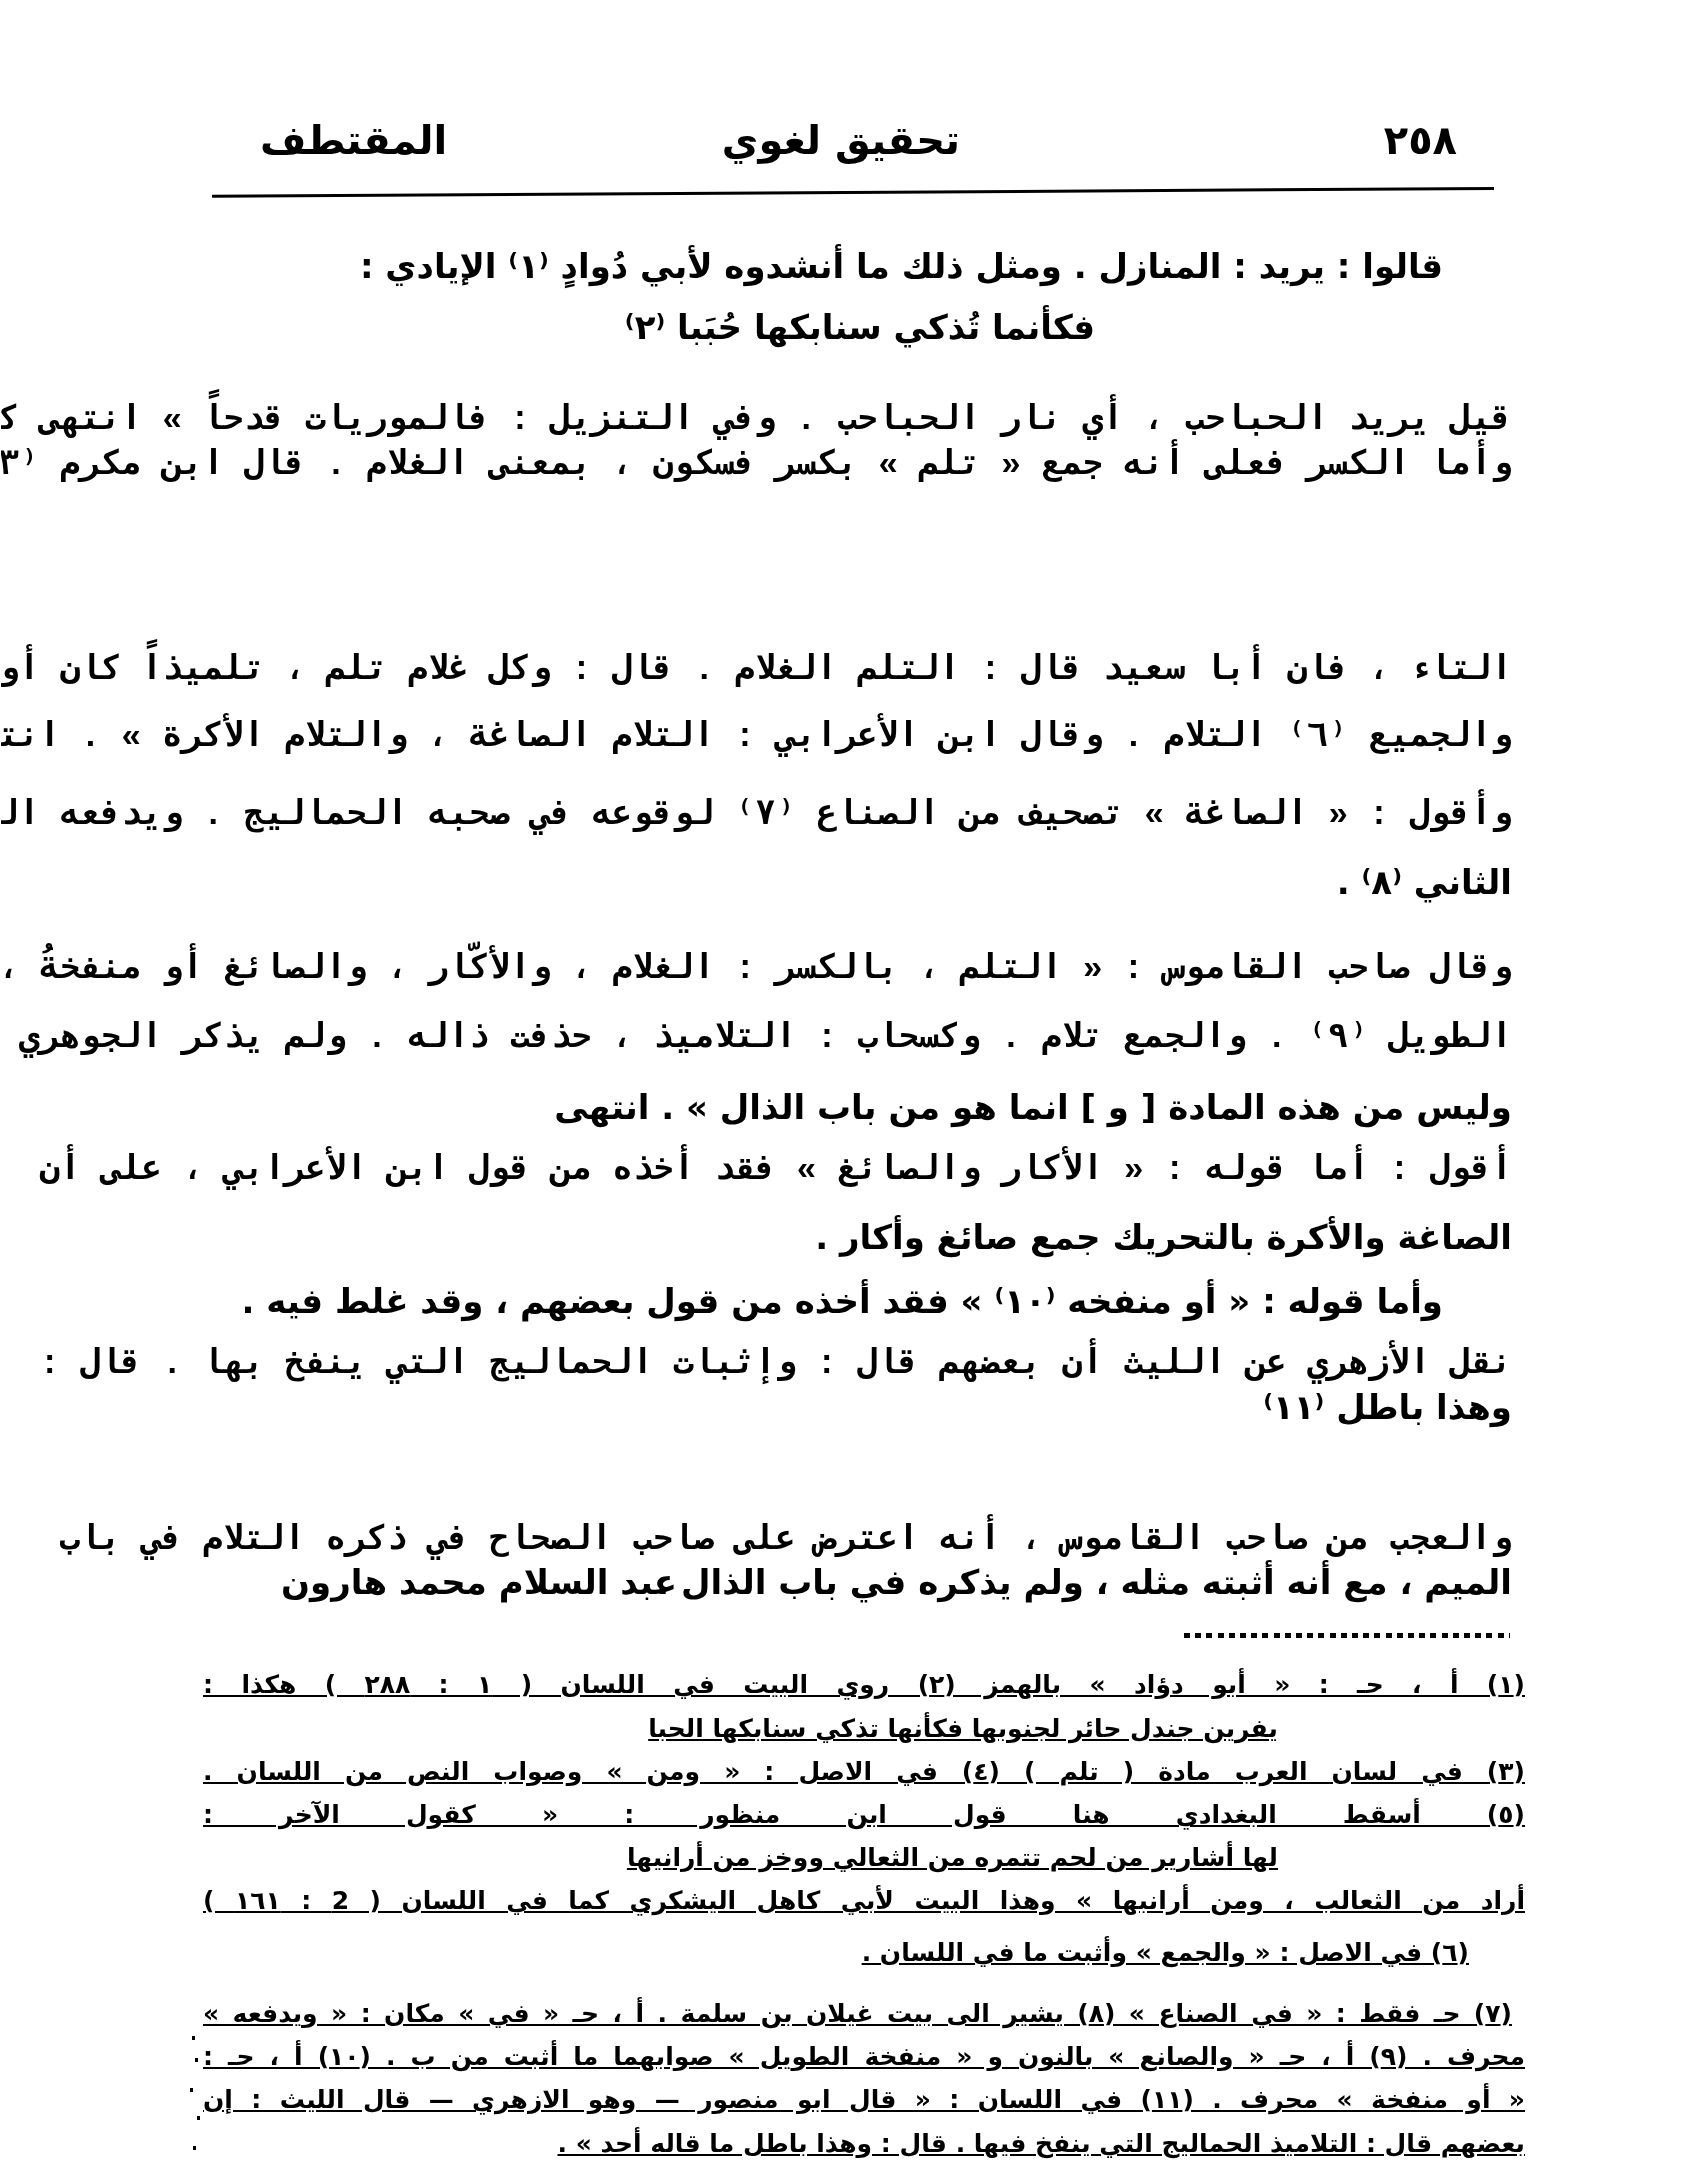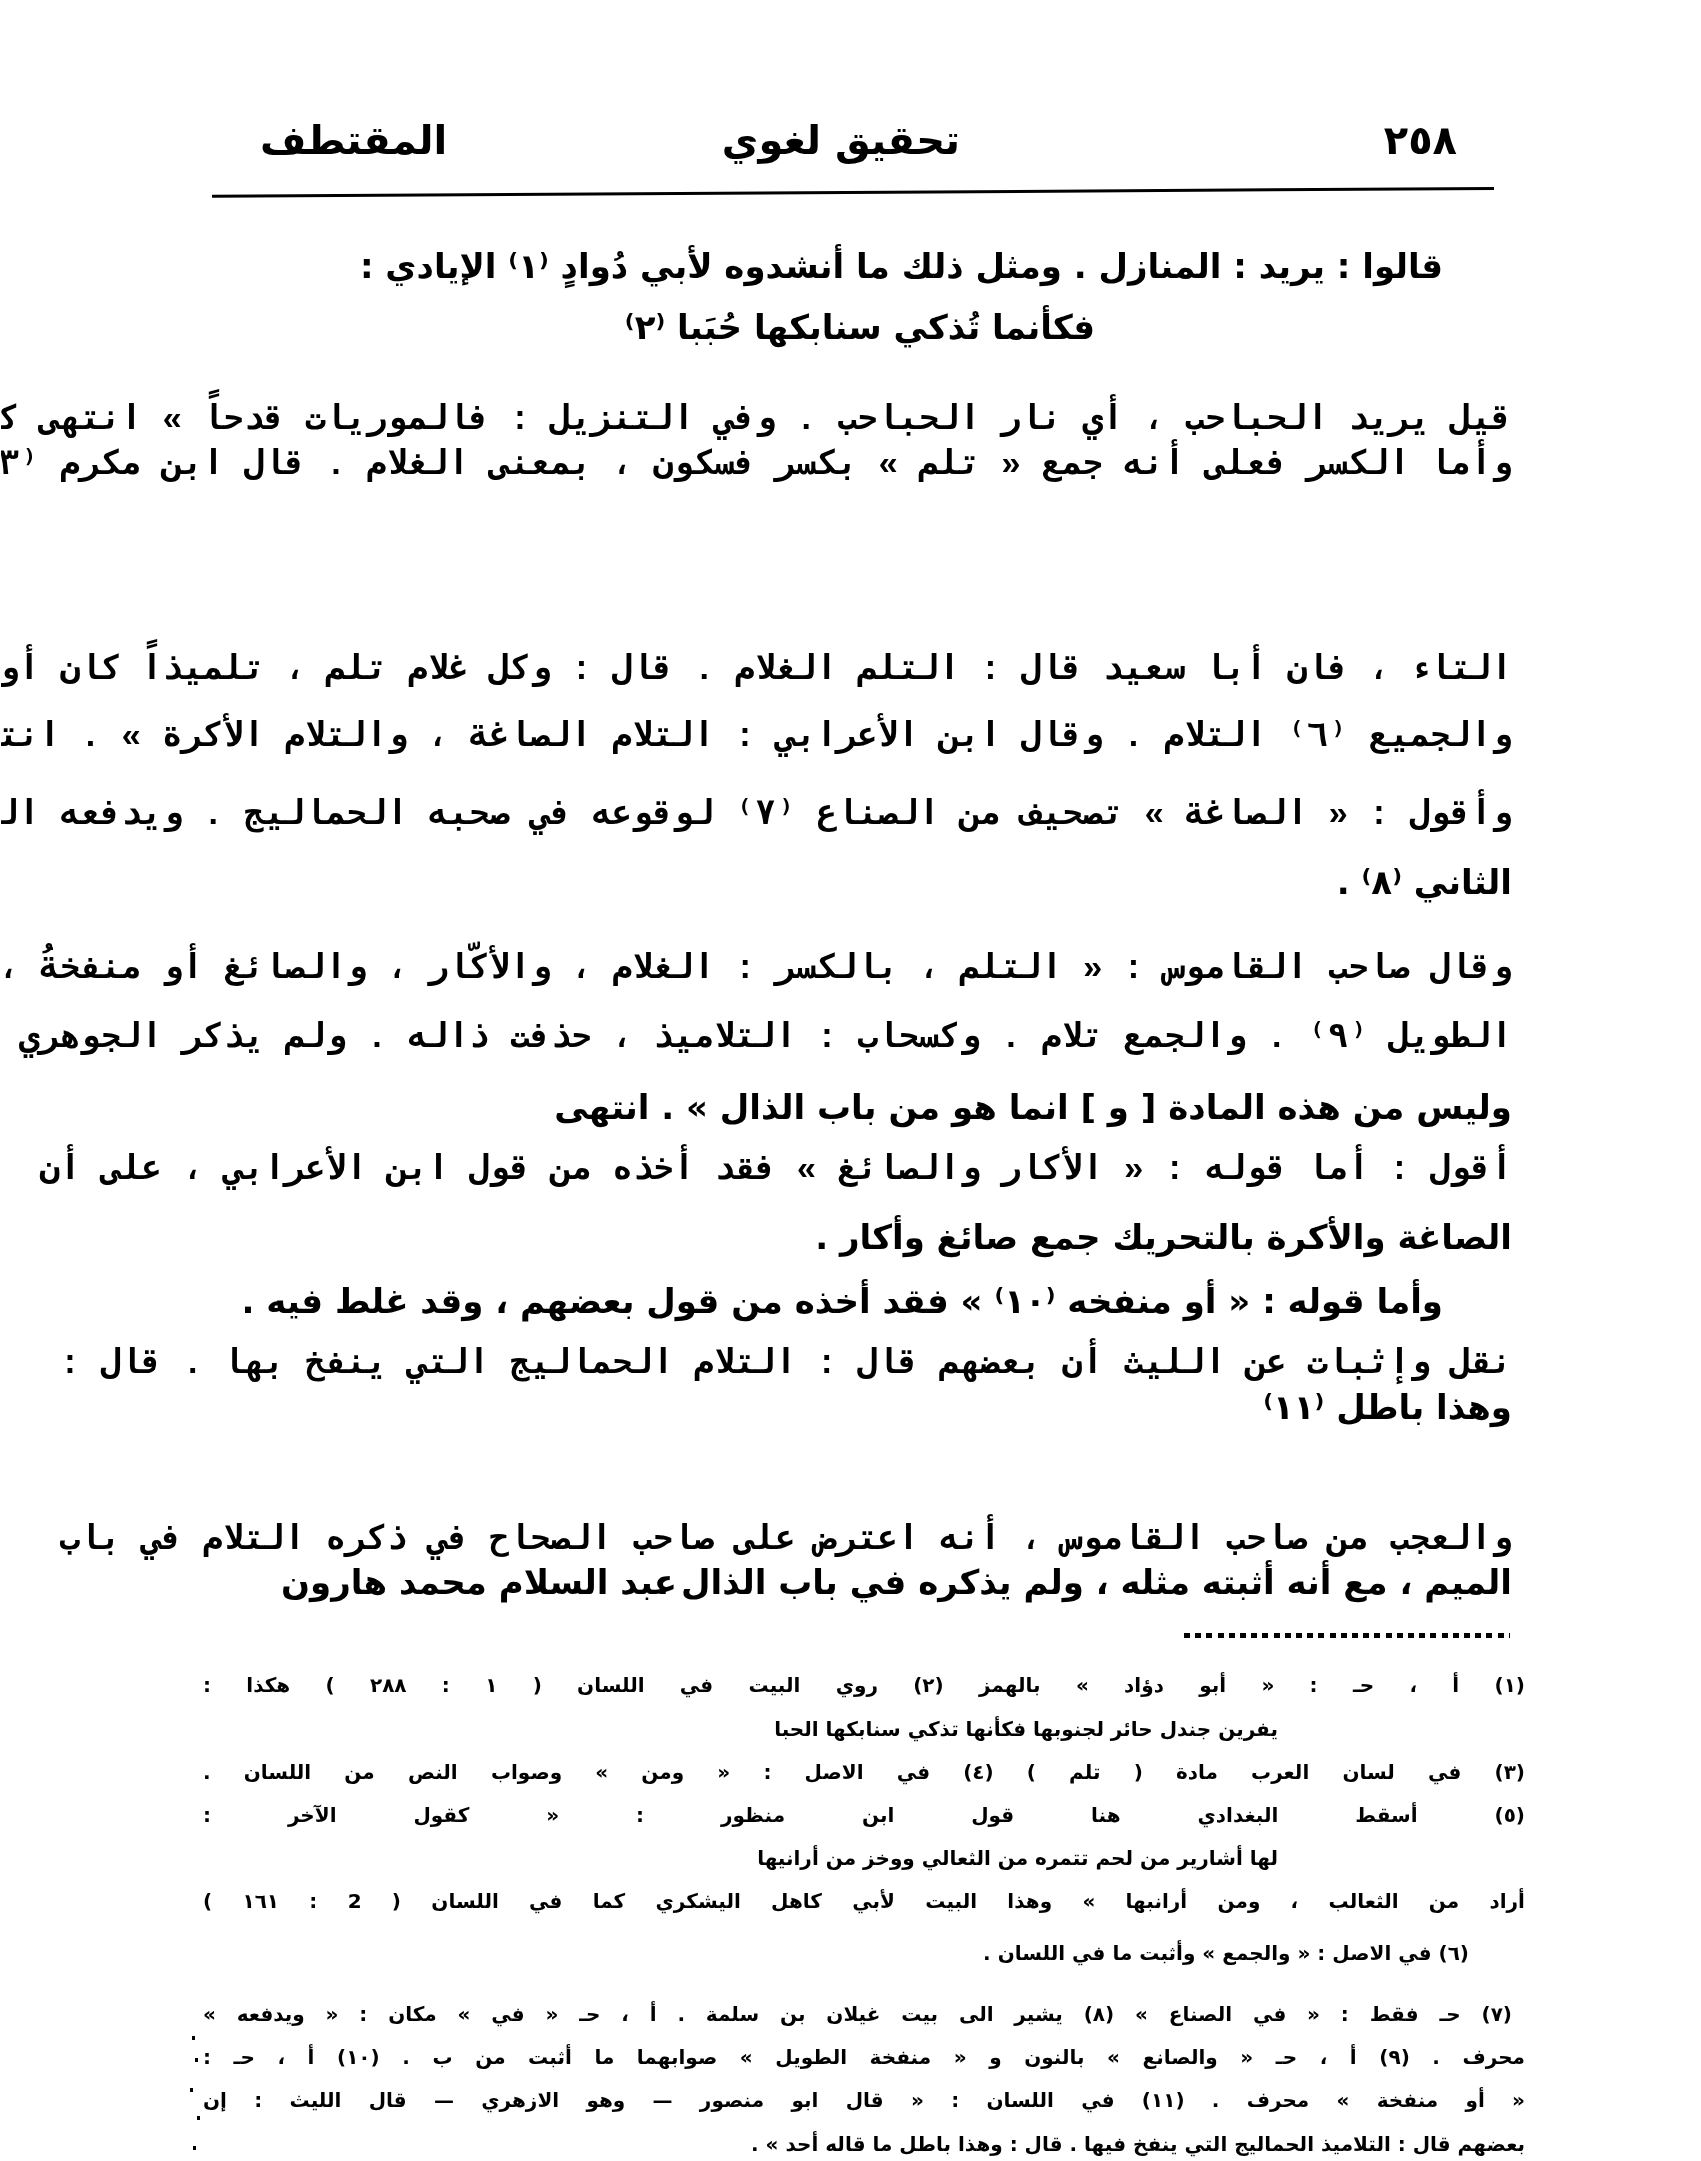--- a/index.html
+++ b/index.html
@@ -83,24 +83,25 @@
     width: 326px;
     height: 5.2px;
     background-image: repeating-linear-gradient(90deg, #000 0 6px, transparent 6px 11.2px);
   }
   
   .fn {
     position: absolute;
     direction: rtl;
     white-space: nowrap;
     font-weight: bold;
-    font-size: 20px;
+    font-size: 25px;
     line-height: 42px;
     right: 233px;
     text-align: right;
+    text-decoration: underline;
   }
   .fn.full { left: 203px; right: 177px; text-align: justify; text-align-last: justify; }
   .fn.verse { right: 424px; }
   .speck {
     position: absolute;
     background: #000;
     width: 2.6px; height: 4.3px;
   }
 </style>
 </head>
@@ -122,21 +123,21 @@
   <div class="line full" style="top:646px;">التاء ، فان أبا سعيد قال : التلم الغلام . قال : وكل غلام تلم ، تلميذاً كان أو غير تلميذ .</div>
   <div class="line full" style="top:713px;">والجميع ⁽٦⁾ التلام . وقال ابن الأعرابي : التلام الصاغة ، والتلام الأكرة » . انتهى</div>
   <div class="line full" style="top:791px;">وأقول : « الصاغة » تصحيف من الصناع ⁽٧⁾ لوقوعه في صحبه الحماليج . ويدفعه البيت</div>
   <div class="line" style="top:858px;">الثاني ⁽٨⁾ .</div>
   <div class="line full" style="top:945px;">وقال صاحب القاموس : « التلم ، بالكسر : الغلام ، والأكّار ، والصائغ أو منفخةُ ،</div>
   <div class="line full" style="top:1014px;">الطويل ⁽٩⁾ . والجمع تلام . وكسحاب : التلاميذ ، حذفت ذاله . ولم يذكر الجوهري غيرها ،</div>
   <div class="line" style="top:1083px;">وليس من هذه المادة [ و ] انما هو من باب الذال » . انتهى</div>
   <div class="line full" style="top:1146px;">أقول : أما قوله : « الأكار والصائغ » فقد أخذه من قول ابن الأعرابي ، على أن</div>
   <div class="line" style="top:1213px;">الصاغة والأكرة بالتحريك جمع صائغ وأكار .</div>
   <div class="line indent" style="top:1277px;">وأما قوله : « أو منفخه ⁽١٠⁾ » فقد أخذه من قول بعضهم ، وقد غلط فيه .</div>
-  <div class="line full" style="top:1340px;">نقل وإثبات عن الليث أن بعضهم قال : التلام الحماليج التي ينفخ بها . قال :</div>
+  <div class="line full" style="top:1340px;">نقل الأزهري عن الليث أن بعضهم قال : وإثبات الحماليج التي ينفخ بها . قال :</div>
   <div class="line" style="top:1383px;">وهذا باطل ⁽١١⁾</div>
   <div class="line full" style="top:1476px;margin-top:40px;">والعجب من صاحب القاموس ، أنه اعترض على صاحب الصحاح في ذكره التلام في باب</div>
   <div class="line" style="top:1558px;">الميم ، مع أنه أثبته مثله ، ولم يذكره في باب الذال .</div>
 
   <div class="signature">عبد السلام محمد هارون</div>
 
   <div class="fn-sep"></div>
 
   <div class="fn full" style="top:1664px;">(١) أ ، حـ : « أبو دؤاد » بالهمز    (٢) روي البيت في اللسان ( ١ : ٢٨٨ ) هكذا :</div>
   <div class="fn verse" style="top:1708px;">يفرين جندل حائر لجنوبها        فكأنها تذكي سنابكها الحبا</div>

